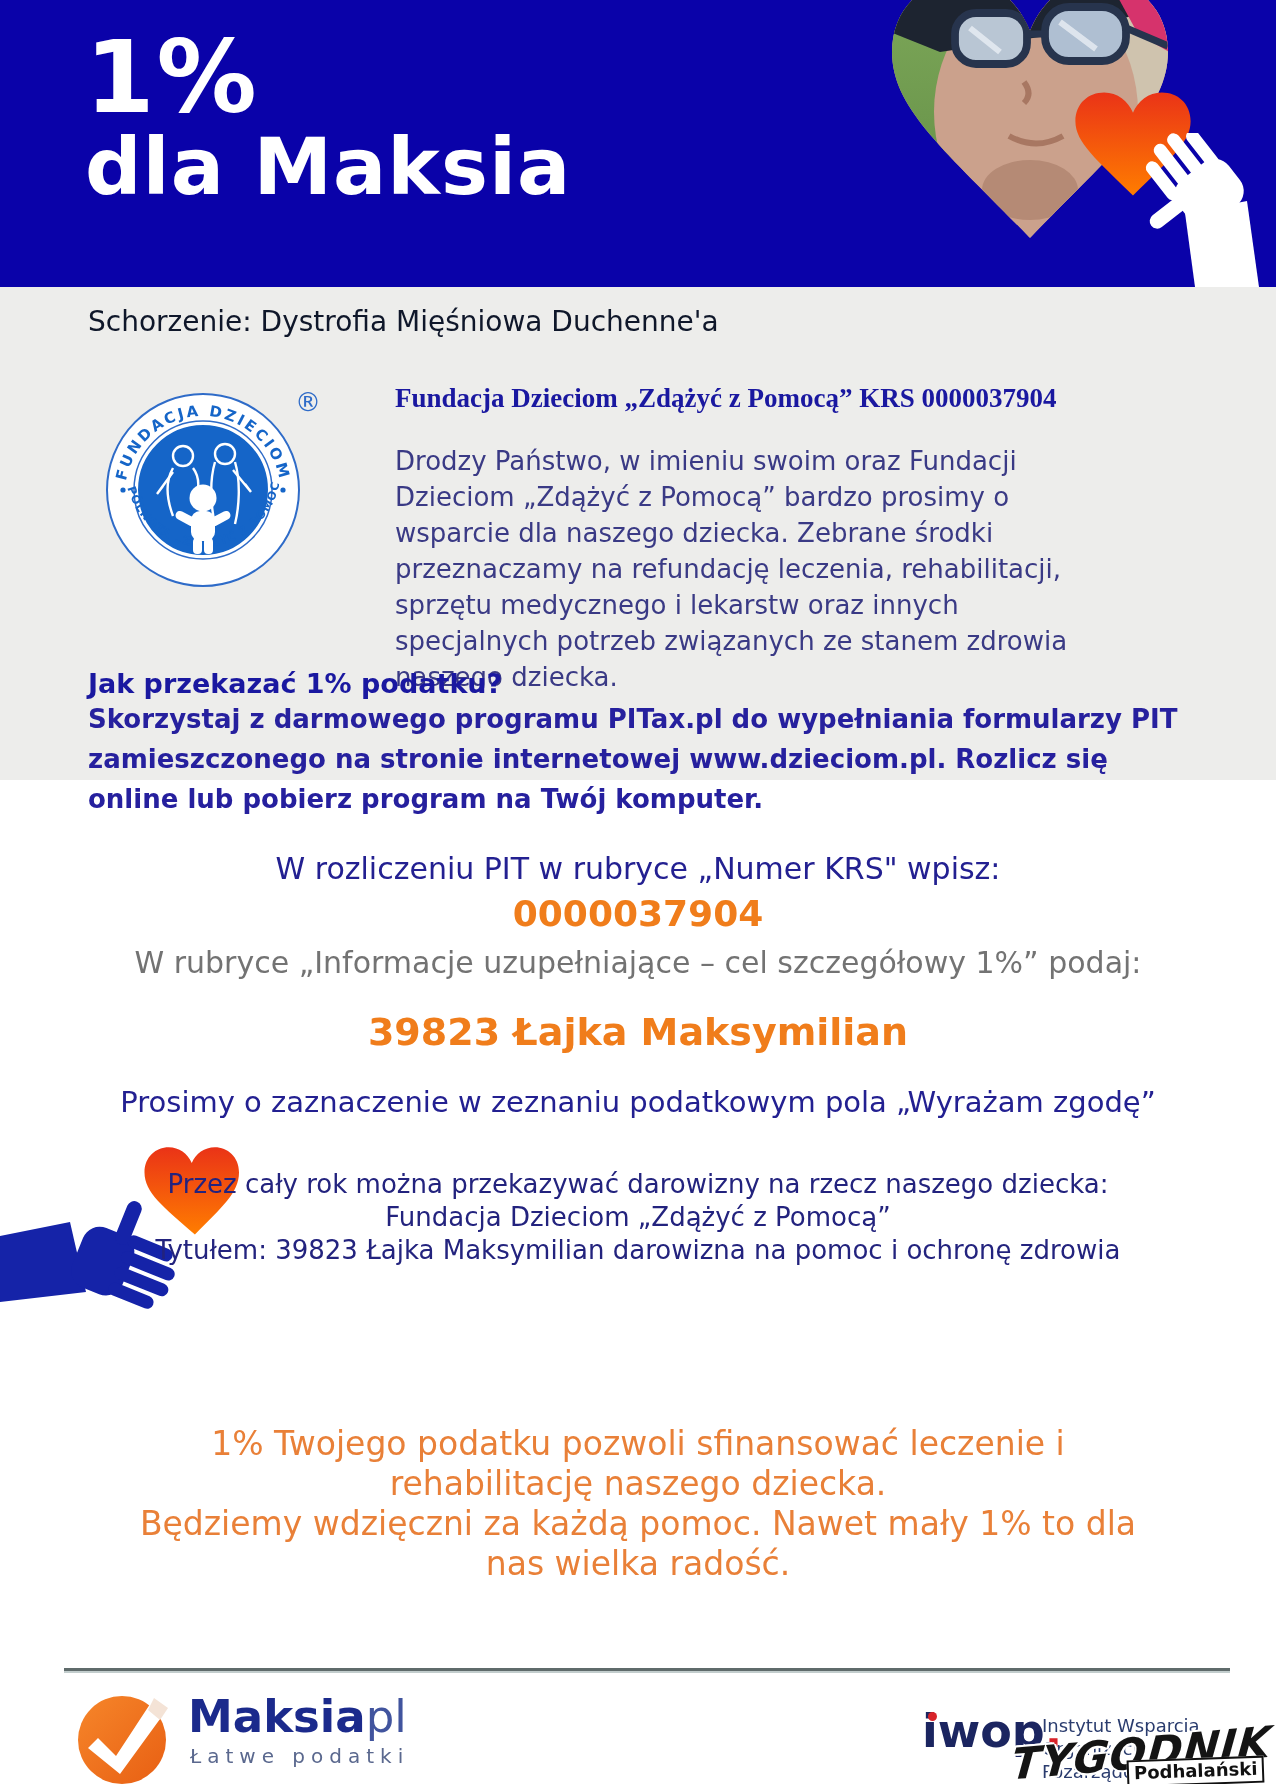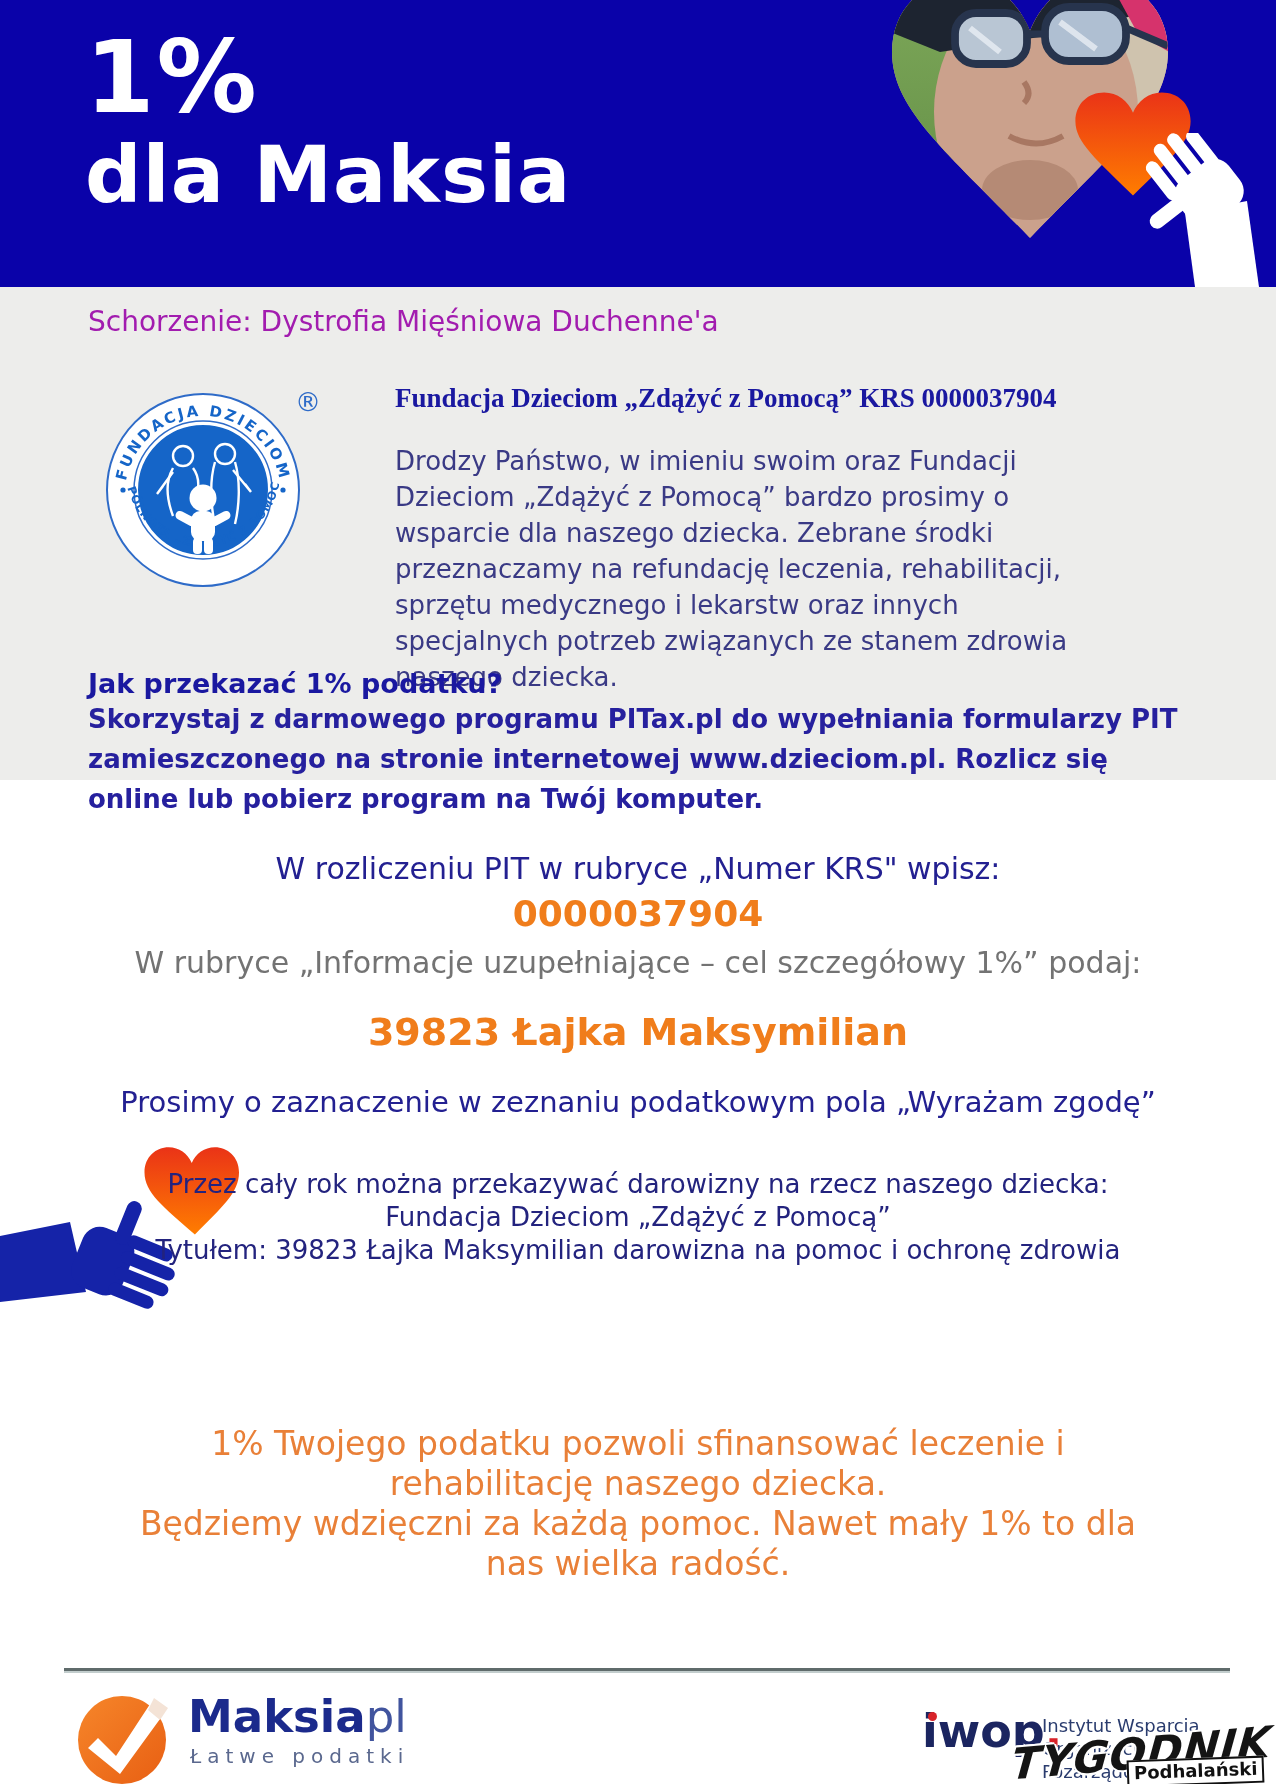--- a/index.html
+++ b/index.html
@@ -3,28 +3,28 @@
 <meta charset="utf-8">
 <style>
   html,body{margin:0;padding:0;background:#ffffff;}
   #page{position:relative;width:1276px;height:1784px;margin:0 auto;background:#ffffff;
         font-family:"DejaVu Sans",sans-serif;overflow:hidden;}
 
   
   .header{position:absolute;left:0;top:0;width:1276px;height:287px;background:#0A02A9;overflow:hidden;}
   .title{position:absolute;left:85px;top:28px;color:#ffffff;font-weight:bold;line-height:1;}
   .title .t1{font-size:100px;letter-spacing:2px;display:block;}
-  .title .t2{font-size:79px;display:block;margin-top:8px;letter-spacing:1px;}
+  .title .t2{font-size:79px;display:block;letter-spacing:1px;}
   .photo-heart{position:absolute;left:880px;top:-32px;}
   .heart-icon{position:absolute;left:1073px;top:88px;}
   .hand-icon{position:absolute;left:1125px;top:133px;}
 
   
   .info{position:absolute;left:0;top:287px;width:1276px;height:493px;background:#EDEDEB;}
-  .condition{position:absolute;left:88px;top:18px;font-size:28px;color:#a21caf;}
+  .condition{position:absolute;left:88px;top:18px;font-size:28px;color:#0f172a;}
   .flogo{position:absolute;left:103px;top:103px;}
   .rmark{position:absolute;left:295px;top:100px;font-size:26px;color:#2E6BC8;}
   .fheading{position:absolute;left:395px;top:96px;font-size:27px;font-weight:bold;color:#1A18A0;font-family:Liberation Serif, serif;}
   .fbody{position:absolute;left:395px;top:156px;width:678px;font-size:26px;line-height:36px;color:#3A3A85;}
   .howto-h{position:absolute;left:88px;top:362px;font-size:27px;font-weight:bold;color:#1A18A0;margin-top:19px;}
   .howto-b{position:absolute;left:88px;top:412px;width:1100px;font-size:26px;font-weight:bold;line-height:40px;color:#26209E;}
 
   
   .center-txt{position:absolute;left:0;width:1276px;text-align:center;}
   .c1{top:851px;font-size:30px;color:#232091;}

